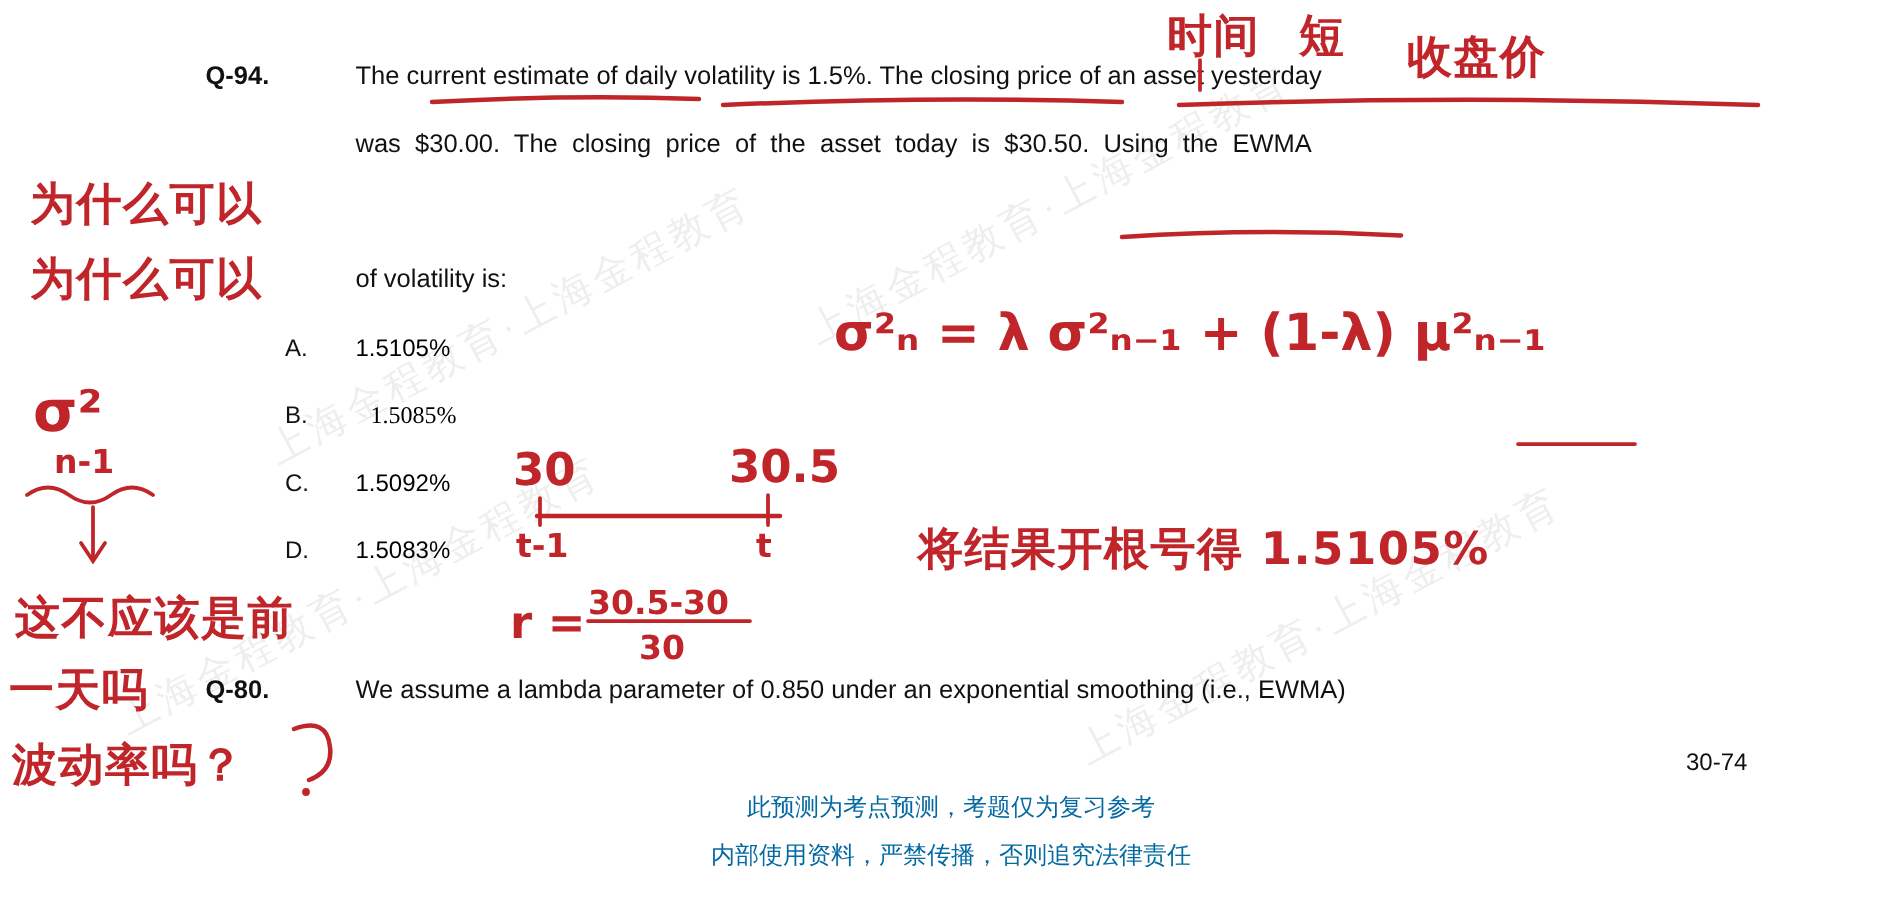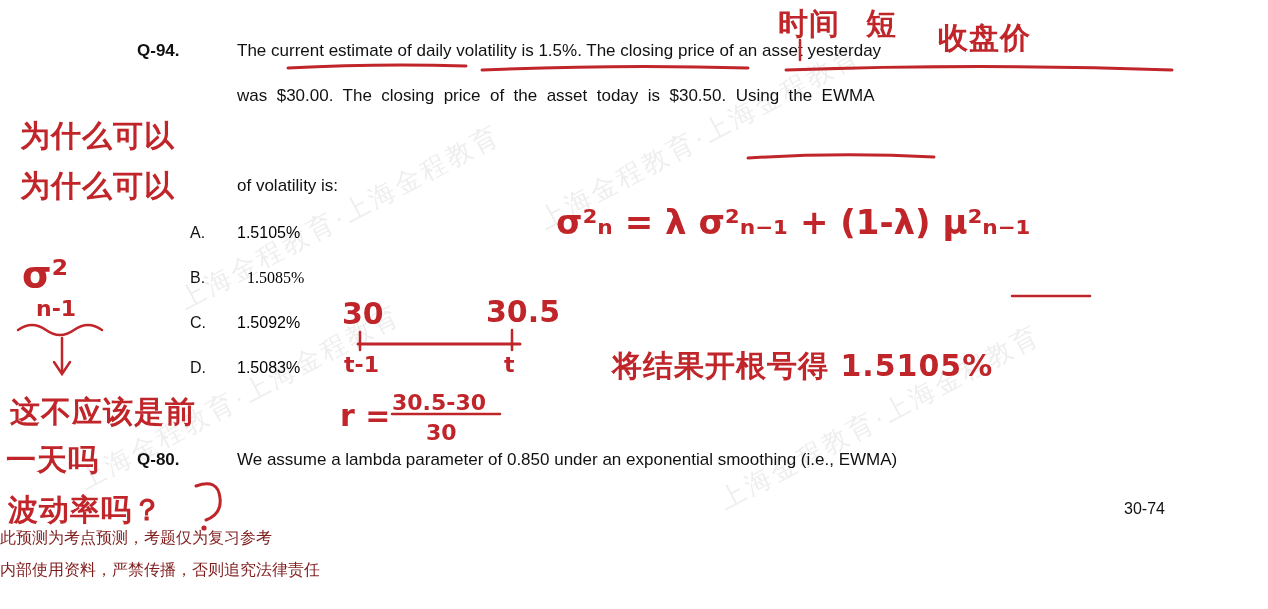--- a/index.html
+++ b/index.html
@@ -42,22 +42,23 @@
     color: #000000;
   }
   .page-num {
     position: absolute;
     font-size: 16px;
     color: #111;
   }
   .footer-line {
     position: absolute;
     width: 100%;
+    text-align: center;
     font-size: 16px;
-    color: #7f1d1d;
+    color: #0369a1;
     font-family: Liberation Serif, serif;
   }
 
   
   .watermark {
     position: absolute;
     color: rgba(120,120,120,0.13);
     font-size: 26px;
     letter-spacing: 3px;
     transform: rotate(-28deg);

